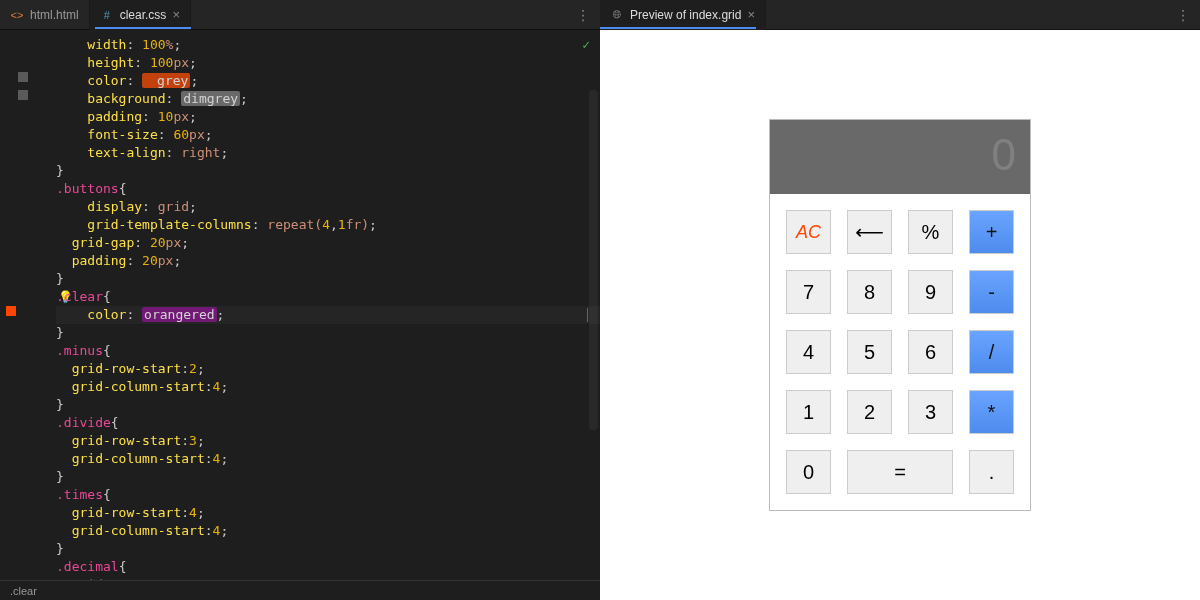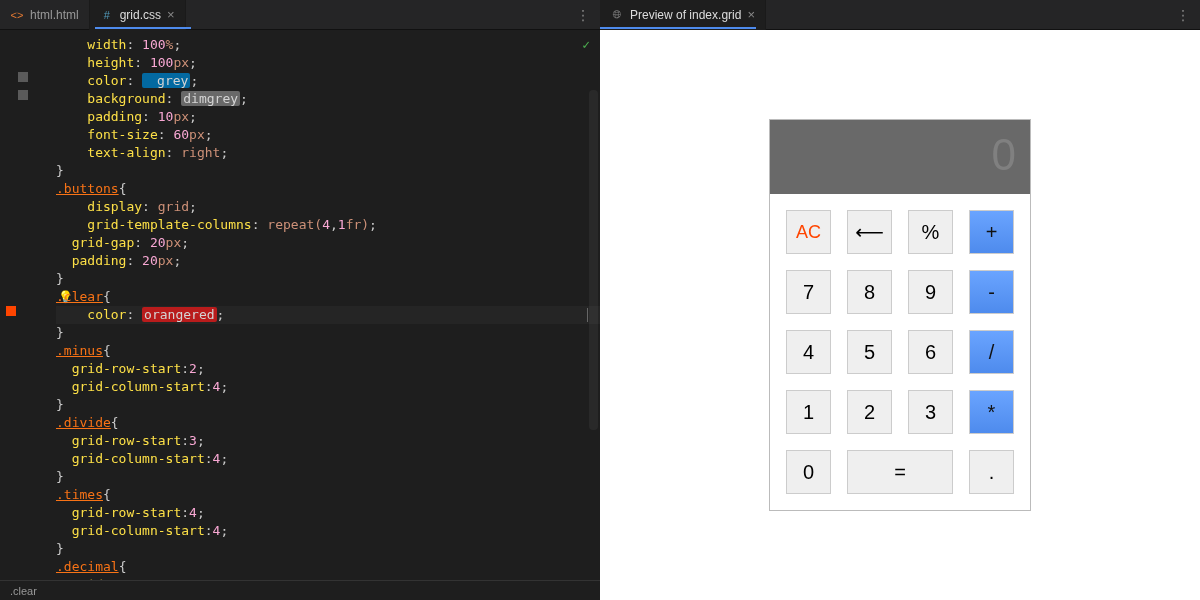--- a/index.html
+++ b/index.html
@@ -79,33 +79,33 @@
   padding: 6px 0 0 0;
   white-space: pre;
   position: relative;
 }
 .code div.line { padding-left: 0; height: 18px; }
 .line.hl { background: rgba(255,255,255,0.03); position: relative; }
 .line.hl::after {
   content: ""; position: absolute; right: 12px; top: 2px;
   width: 1px; height: 14px; background: #666;
 }
-.tok-sel  { color: #f97316; text-decoration: underline; }
+.tok-sel  { color: #ec4899; }
 .tok-prop { color: #fde047; }
 .tok-val  { color: #ce9178; }
-.tok-num  { color: #f9a8d4; }
+.tok-num  { color: #eab308; }
 .tok-punc { color: #cccccc; }
 .colbox {
   color: #d4d4d4;
   padding: 0 2px;
   border-radius: 2px;
 }
-.colbox.grey    { background: #0369a1; padding-left: 15px; }
+.colbox.grey    { background: #c2410c; padding-left: 15px; }
 .colbox.dimgrey { background: #696969; margin-top: 32px; }
-.colbox.orangered { background: #b91c1c; }
+.colbox.orangered { background: #701a75; }
 
 .topright-check { position: absolute; top: 6px; right: 10px; color: #4caf50; font-size: 13px; }
 .scroll-thumb {
   position: absolute; right: 2px; top: 60px; width: 9px; height: 340px;
   background: rgba(255,255,255,0.05); border-radius: 4px;
 }
 
 .statusbar {
   height: 20px;
   background: #1e1e1e;
@@ -146,37 +146,37 @@
   grid-gap: 16px;
   padding: 16px;
 }
 .calc button {
   height: 44px;
   font-size: 20px;
   background: #efefef;
   border: 1px solid #ccc;
   cursor: pointer;
 }
-.calc .clear { color: orangered; font-size: 18px; }
+.calc .clear { color: orangered; font-size: 18px; font-style: italic; }
 .calc .op { background: linear-gradient(#6aa4ff,#4e8bed); color: #111; }
 .calc .eq { grid-column: 2 / span 2; }
 
 </style>
 </head>
 <body>
 
 <div class="pane-left">
   <div class="tabbar">
     <div class="tab">
       <span class="tab-icon ico-html">&lt;&gt;</span>
       <span>html.html</span>
     </div>
     <div class="tab active">
       <span class="tab-icon ico-css">#</span>
-      <span>grid.css</span>
+      <span>clear.css</span>
       <span class="tab-close">×</span>
     </div>
     <div class="spacer"></div>
     <span class="tab-more">⋮</span>
     <div class="tab-underline" style="left: 95px; width: 96px;"></div>
   </div>
 
   <div class="editor">
     <div class="gutter">
       <div class="gutter-marks" id="gutter-marks">

